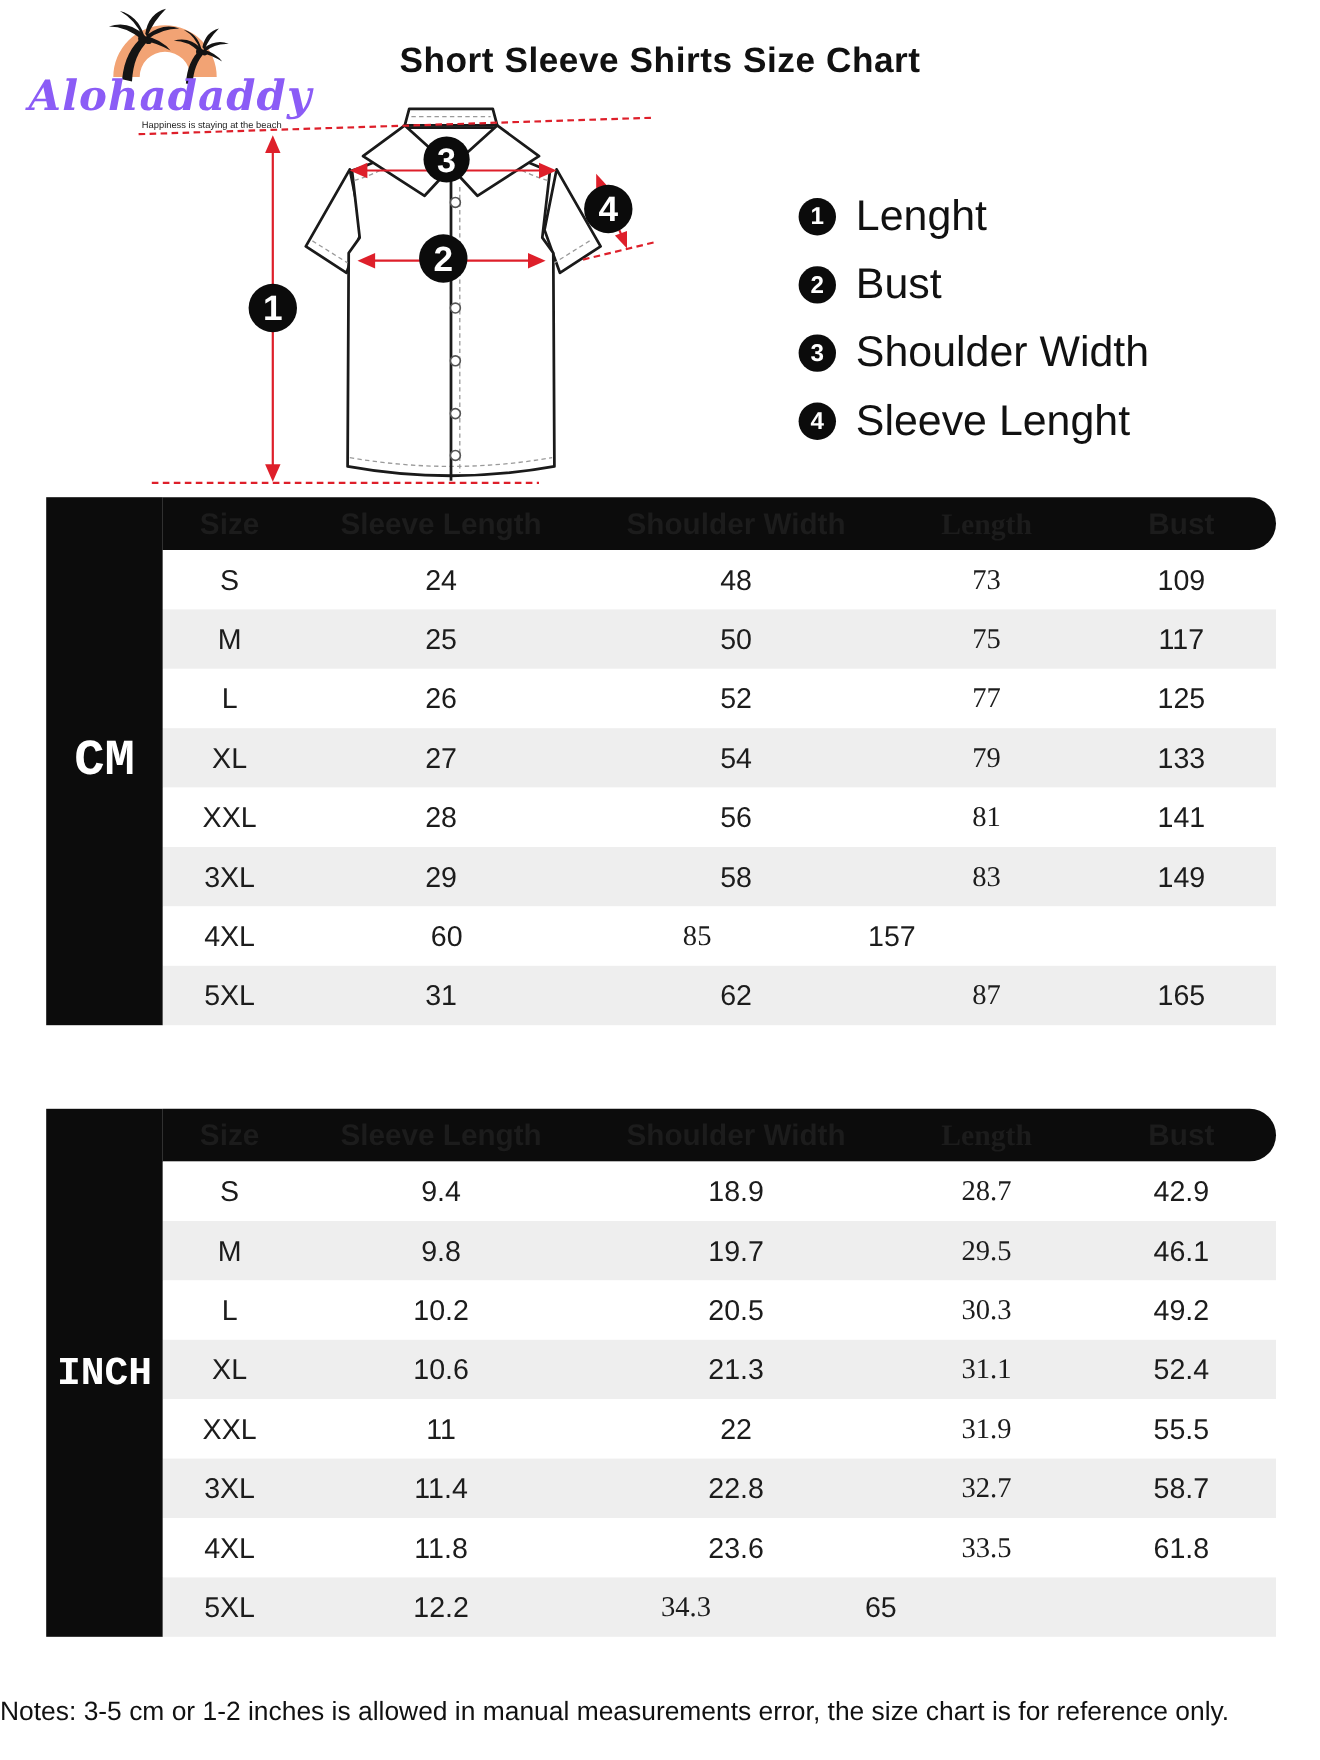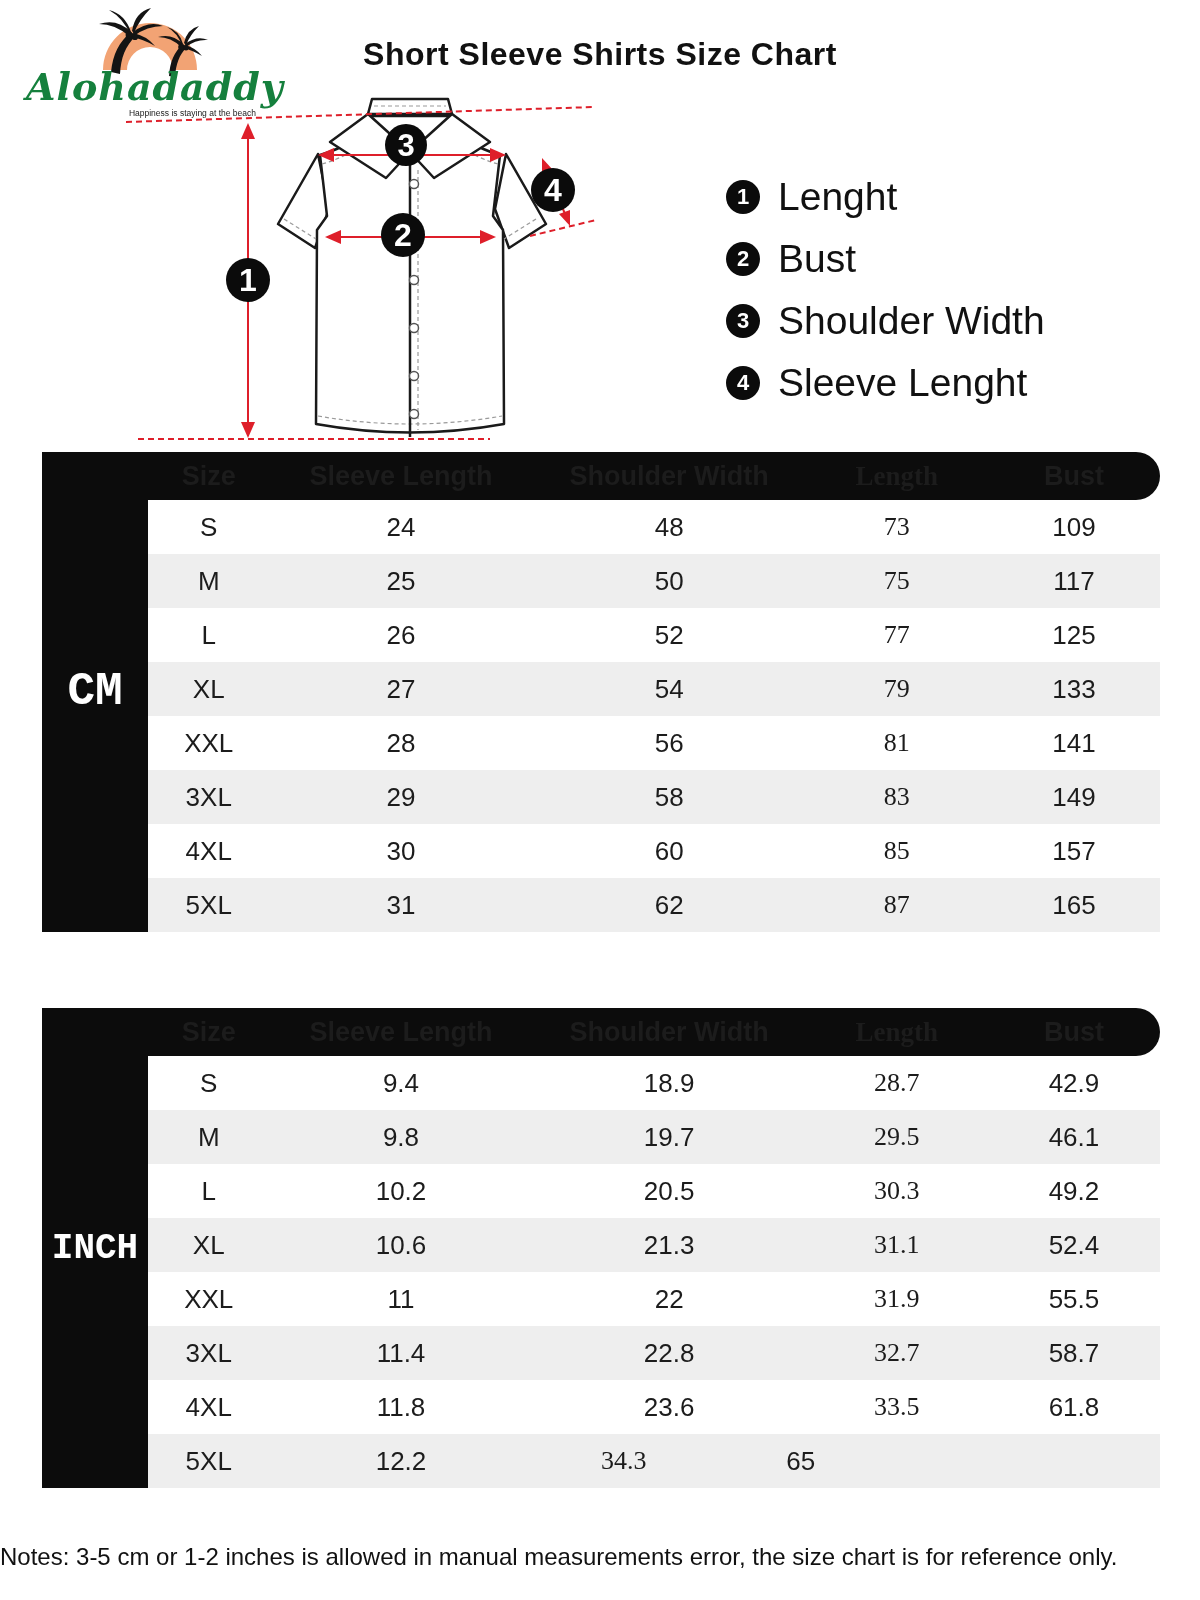--- a/index.html
+++ b/index.html
@@ -4,21 +4,21 @@
 <style>
   * { margin:0; padding:0; box-sizing:border-box; }
   html,body { background:#ffffff; }
   body { font-family:"Liberation Sans", sans-serif; color:#111; }
   .page { position:relative; width:1200px; height:1600px; background:#fff; overflow:hidden; margin:0 auto; }
 
   
   .logo { position:absolute; left:26px; top:6px; width:244px; text-align:center; }
   .logo-art { display:block; margin:0 auto -16px auto; }
   .logo-name { font-family:"DejaVu Serif", serif; font-style:italic; font-weight:bold;
-               font-size:38px; letter-spacing:1px; color:#15803d; line-height:1; }
+               font-size:38px; letter-spacing:1px; color:#8b5cf6; line-height:1; }
   .logo-tagline { font-size:8.5px; color:#222; text-align:right; padding-right:14px; margin-top:2px; }
   .page-title { position:absolute; left:0; top:36px; width:100%; text-align:center;
                 font-size:32px; font-weight:bold; letter-spacing:0.5px; }
 
   
   .shirt-svg { position:absolute; left:118px; top:92px; }
   .legend { position:absolute; left:726px; top:180px; list-style:none; }
   .legend li { display:flex; align-items:center; gap:18px; height:34px; margin-bottom:28px; }
   .legend-badge { width:34px; height:34px; border-radius:50%; background:#0b0b0b; color:#fff;
                   font-weight:bold; font-size:22px; display:flex; align-items:center; justify-content:center; }
@@ -215,21 +215,20 @@
         </div>
         <div class="trow alt">
           <div class="cell c0">3XL</div>
           <div class="cell c1">29</div>
           <div class="cell c2">58</div>
           <div class="cell c3">83</div>
           <div class="cell c4">149</div>
         </div>
         <div class="trow">
           <div class="cell c0">4XL</div>
-          <div class="cell c1">30</div>
           <div class="cell c2">60</div>
           <div class="cell c3">85</div>
           <div class="cell c4">157</div>
         </div>
         <div class="trow alt">
           <div class="cell c0">5XL</div>
           <div class="cell c1">31</div>
           <div class="cell c2">62</div>
           <div class="cell c3">87</div>
           <div class="cell c4">165</div>

